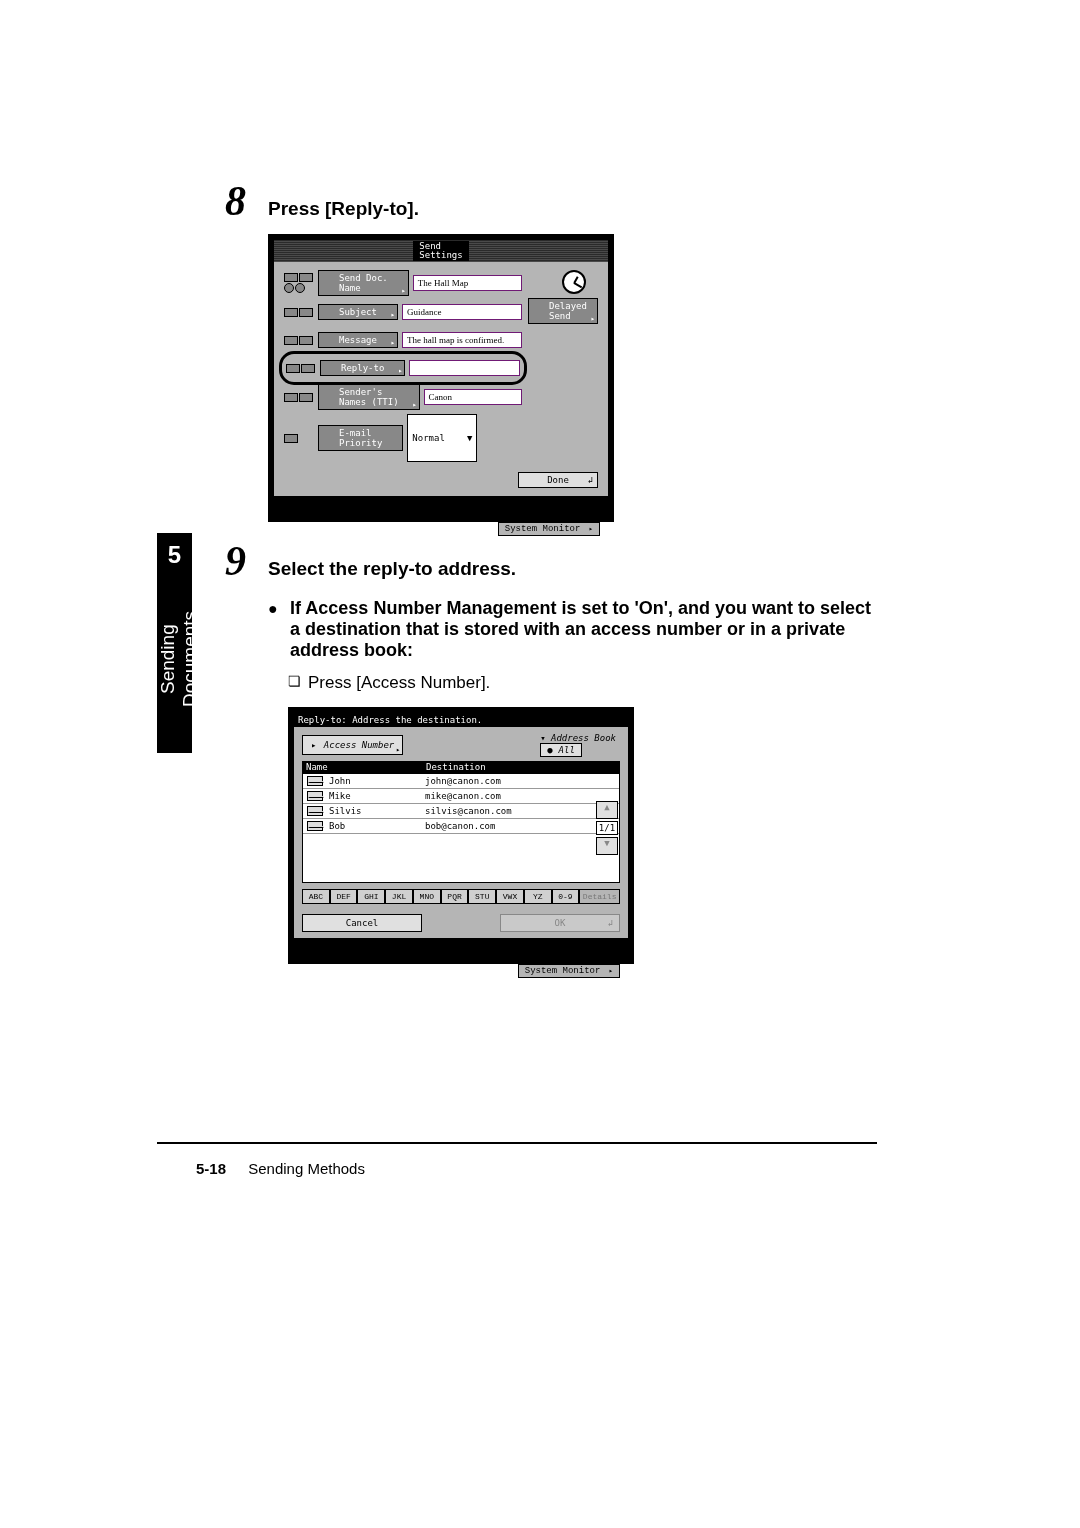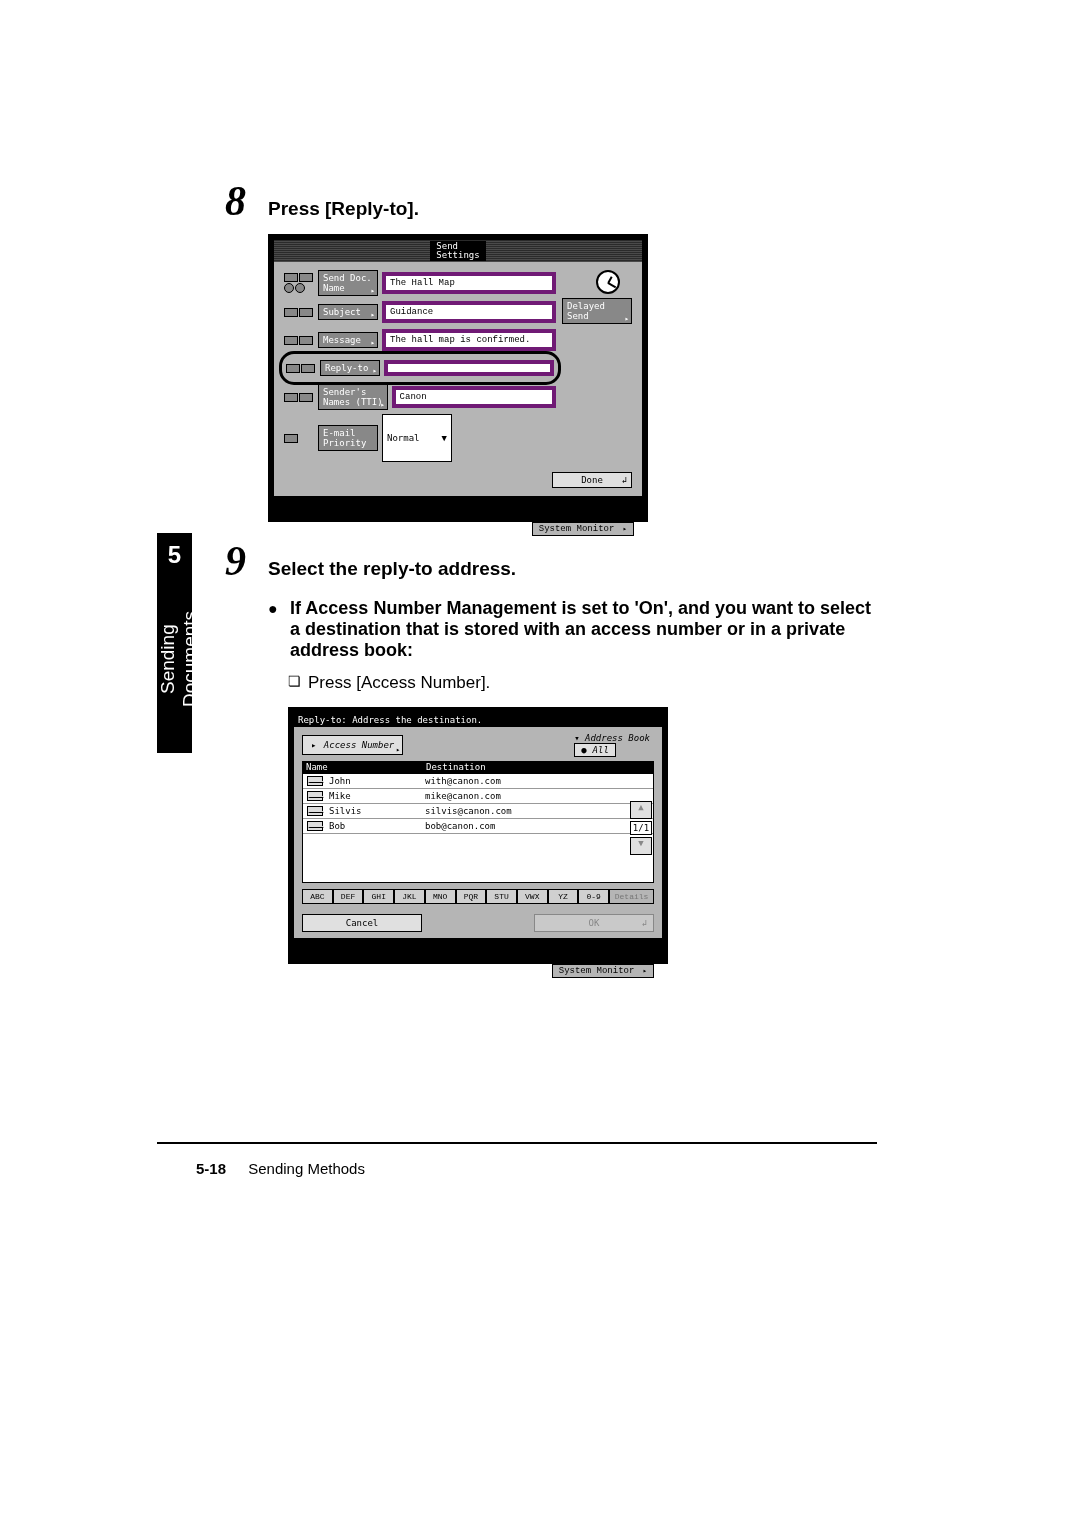--- a/index.html
+++ b/index.html
@@ -91,21 +91,21 @@
     text-align: center;
     padding: 12px 0;
     height: 180px;
     width: 35px;
   }
 
   
   .ui-panel {
     margin-left: 108px;
     margin-top: 14px;
-    width: 380px;
+    width: 346px;
   }
   .ui-outer {
     background: #000;
     padding: 6px;
   }
   .ui-hatch {
     background: repeating-linear-gradient(0deg, #4a4a4a 0 1px, #2a2a2a 1px 2px);
     height: 22px;
     display: flex;
     align-items: center;
@@ -137,42 +137,42 @@
     display: flex;
     flex-wrap: wrap;
     gap: 1px;
   }
   .ui-icons .ic { width: 14px; height: 9px; background: #888; border: 1px solid #000; }
   .ui-icons .ic.r { border-radius: 50%; width: 10px; height: 10px; }
   .ui-btn {
     background: #888;
     color: #fff;
     border: 1px solid #000;
-    padding: 2px 4px;
+    padding: 2px 20px;
     font-size: 9px;
     font-family: monospace;
     min-width: 60px;
     position: relative;
     white-space: nowrap;
   }
   .ui-btn::after {
     content:"▸";
     position:absolute;
     right:2px;
     bottom:0;
     font-size:7px;
   }
   .ui-btn.noarrow::after{content:none;}
   .ui-field {
     flex: 1;
     background: #fff;
-    border: 4px solid #701a75;
+    border: 1px solid #701a75;
     padding: 2px 4px;
     font-size: 9px;
-    font-family: Liberation Mono, monospace;
+    font-family: Liberation Serif, serif;
     margin-left: 4px;
     min-height: 16px;
   }
   .ui-right {
     width: 70px;
     margin-left: 6px;
   }
   .ui-clock {
     width: 24px; height: 24px;
     border: 2px solid #000;
@@ -442,21 +442,21 @@
             </div>
           </div>
           <div class="ui2-colhead">
             <div class="c1">Name</div>
             <div>Destination</div>
           </div>
           <div class="ui2-list" id="ui2-list">
               <div class="ui2-li">
                 <span class="env"></span>
                 <span class="nm">John</span>
-                <span>with@canon.com</span>
+                <span>john@canon.com</span>
               </div>
               <div class="ui2-li">
                 <span class="env"></span>
                 <span class="nm">Mike</span>
                 <span>mike@canon.com</span>
               </div>
               <div class="ui2-li">
                 <span class="env"></span>
                 <span class="nm">Silvis</span>
                 <span>silvis@canon.com</span>

